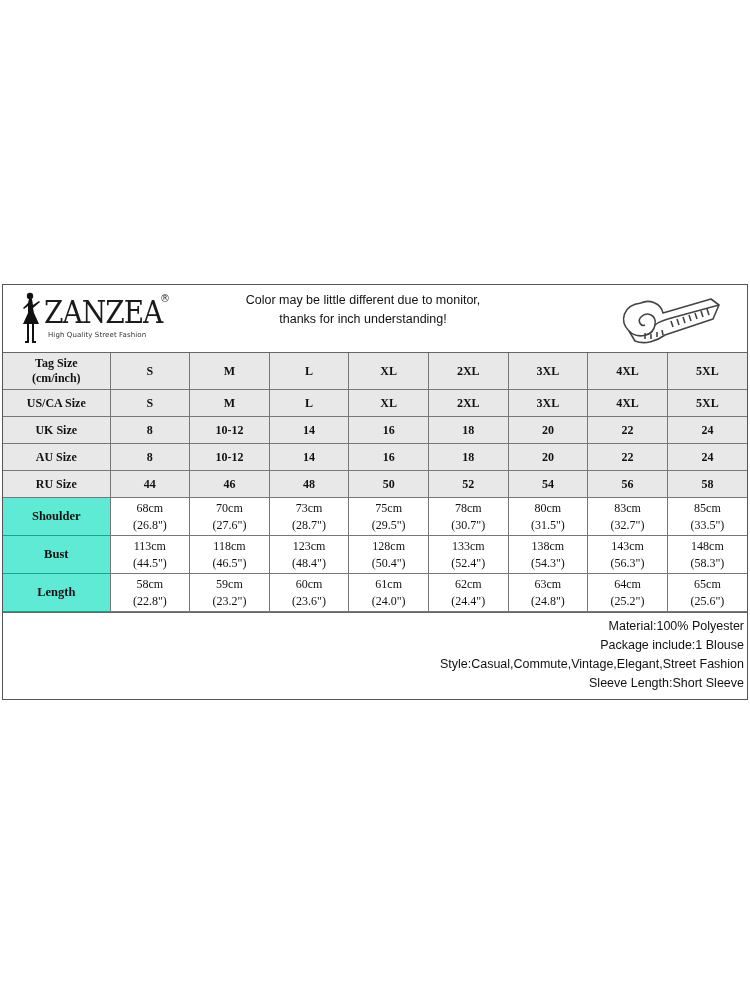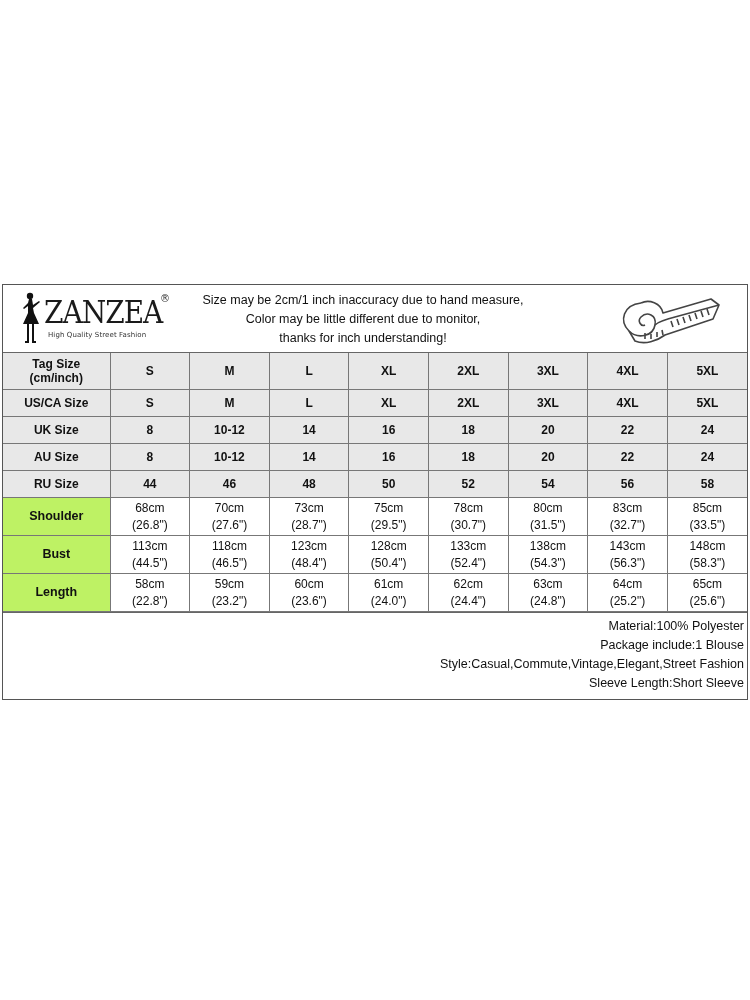--- a/index.html
+++ b/index.html
@@ -25,36 +25,36 @@
     position: absolute; left: 28px; top: 40px; font-size: 7px; color: #333; letter-spacing: 0.1px;
   }
   .logo svg.fig { position: absolute; left: 0; top: 0; }
   .notice {
     position: absolute; left: 175px; top: 6px; width: 370px; text-align: center;
     font-family: "Liberation Sans", sans-serif; font-size: 12.5px; line-height: 19px; color: #111;
   }
   .tape { position: absolute; left: 612px; top: 6px; }
   table.grid {
     border-collapse: collapse; width: 744px; table-layout: fixed;
-    font-family: Liberation Sans, sans-serif;
+    font-family: Liberation Serif, serif;
   }
   table.grid col.lab { width: 107px; }
   table.grid col.sz { width: 79.6px; }
   table.grid td {
     border: 1.5px solid #777; text-align: center; vertical-align: middle; padding: 0;
   }
   table.grid tr:first-child td { border-top: none; }
   table.grid td:first-child { border-left: none; }
   table.grid td:last-child { border-right: none; }
   tr.gray td { background: #e8e8e8; font-weight: bold; font-size: 12px; }
   tr.gray td.lab { font-size: 12px; }
   tr.r-tag td { height: 36px; }
   tr.r-sm td { height: 26px; }
   tr.meas td { background: #fff; font-weight: normal; font-size: 12px; height: 37px; line-height: 17px; }
-  tr.meas td.lab { background: #bef264; font-weight: bold; font-size: 12.5px; }
+  tr.meas td.lab { background: #5eead4; font-weight: bold; font-size: 12.5px; }
   .cm, .inch { display: block; }
   .info {
     border-top: 1.5px solid #666; padding: 4px 3px 6px 3px;
     font-family: "Liberation Sans", sans-serif; font-size: 12.5px; line-height: 19px; color: #111;
   }
   .info div { white-space: nowrap; text-align: right; }
 </style>
 </head>
 <body>
 
@@ -69,21 +69,20 @@
         <rect x="12" y="33" width="2" height="18" fill="#111"></rect>
         <rect x="5" y="50" width="4" height="2" fill="#111"></rect>
         <rect x="12" y="50" width="4" height="2" fill="#111"></rect>
       </svg>
       <span class="word">ZANZEA</span>
       <span class="reg">®</span>
       <span class="tag">High Quality Street Fashion</span>
     </div>
 
     <div class="notice">
-      <div>Size may be 2cm/1 inch inaccuracy due to hand measure,</div>
       <div>Color may be little different due to monitor,</div>
       <div>thanks for inch understanding!</div>
     </div>
 
     <svg class="tape" width="118" height="56" viewBox="0 0 118 56">
       <g fill="none" stroke="#444" stroke-width="1.6" stroke-linejoin="round">
         <path d="M26 12 C8 14 4 30 14 40 C22 48 38 46 40 34 C42 24 32 20 26 26 C22 30 26 36 30 34"></path>
         <path d="M14 40 L20 50 C30 54 42 50 50 44 L98 28 L104 14 L60 26 C52 28 44 30 40 34"></path>
         <path d="M26 12 C34 8 46 12 48 22 L96 8 L104 14"></path>
         <path d="M58 36 L56 30 M64 34 L62 28 M70 32 L68 26 M76 30 L74 24 M82 28 L80 22 M88 26 L86 20 M94 24 L92 18 M30 48 L30 42 M36 48 L36 43 M42 46 L42 41 M48 44 L47 39"></path>

